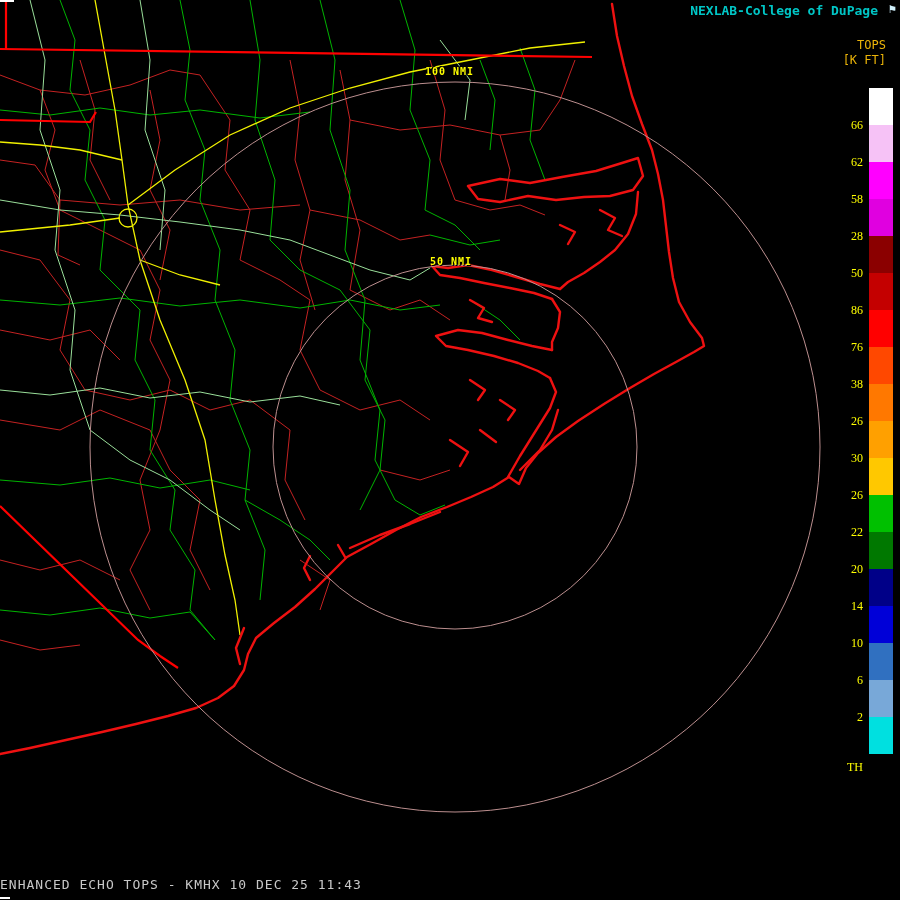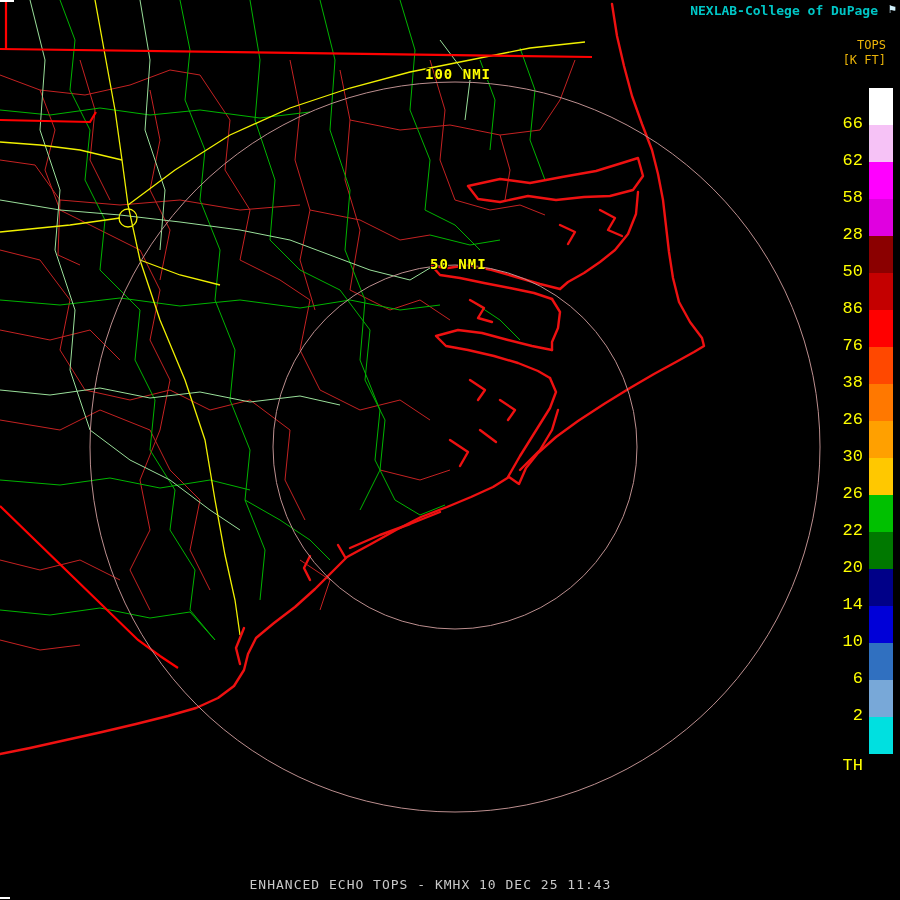--- a/index.html
+++ b/index.html
@@ -5,30 +5,30 @@
   html,body{margin:0;padding:0;background:#000;}
   #screen{position:relative;width:900px;height:900px;background:#000;overflow:hidden;
           font-family:"DejaVu Sans Mono",monospace;}
   svg{position:absolute;left:0;top:0;}
   .overlay{position:absolute;z-index:5;}
   #brand{top:3px;right:22px;color:#00c6c6;font-size:13px;font-weight:bold;white-space:nowrap;}
   #brand-icon{top:2px;right:4px;color:#cfeffb;font-size:12px;}
   #product-block{top:38px;right:14px;text-align:right;color:#eab308;font-size:12px;line-height:15px;}
   #ring-label-100{top:66px;left:425px;}
   #ring-label-50{top:256px;left:430px;text-align:center;}
-  .ring-label{color:#ffff00;font-size:14px;font-weight:bold;letter-spacing:1px;
+  .ring-label{color:#ffff00;font-size:10px;font-weight:bold;letter-spacing:1px;
               text-shadow:1px 1px 0 #000,-1px -1px 0 #000;}
   #colorbar{top:88px;right:7px;width:24px;z-index:6;}
   .seg{position:relative;height:37px;width:24px;}
   .seg:last-child{height:26px;}
   .sw{width:100%;height:100%;}
-  .lbl{position:absolute;right:30px;bottom:-8px;color:#ffff00;font-size:17px;
-       font-family:Liberation Mono, monospace;white-space:nowrap;}
+  .lbl{position:absolute;right:30px;bottom:-8px;color:#ffff00;font-size:12px;
+       font-family:Liberation Serif, serif;white-space:nowrap;}
   .seg:last-child .lbl{bottom:5px;margin-left:28px;}
-  #caption{top:877px;left:0;width:861px;text-align:center;color:#c8c8c8;font-size:13px;
+  #caption{top:877px;left:0;width:861px;text-align:left;color:#c8c8c8;font-size:13px;
            letter-spacing:1px;white-space:pre;}
 </style>
 </head>
 <body>
 
 <div id="screen">
 
   <svg viewBox="0 0 900 900" width="900" height="900">
 
     <g fill="none" stroke-width="1" stroke="#c42222">

